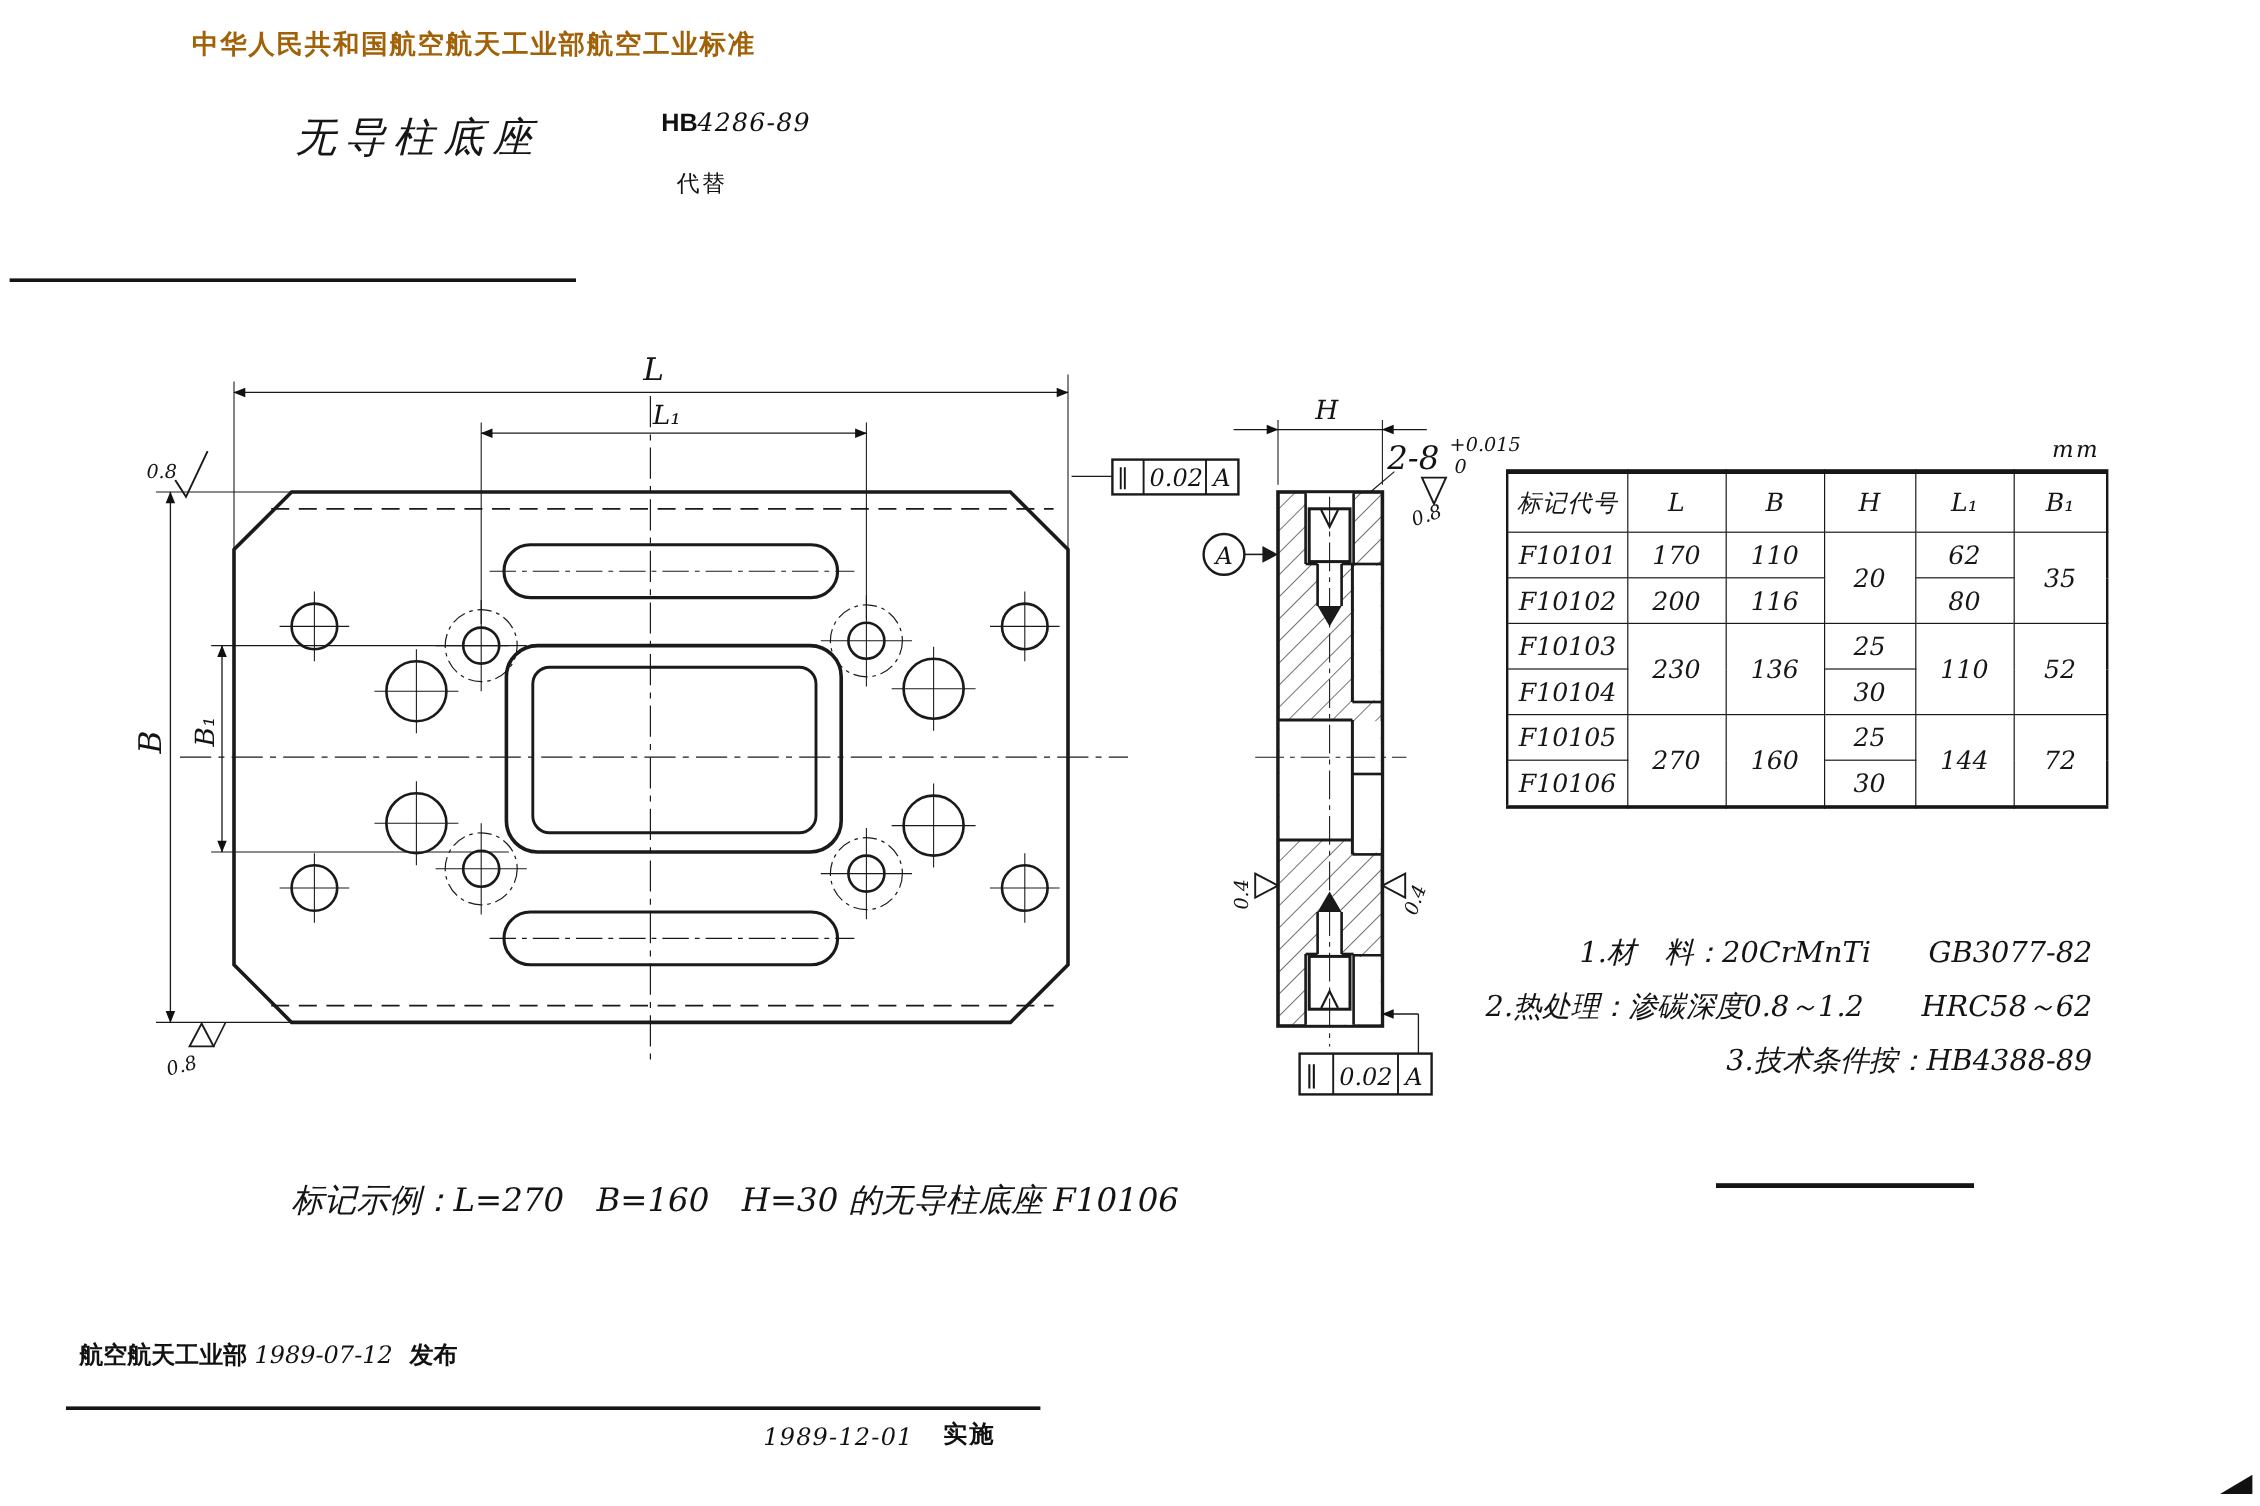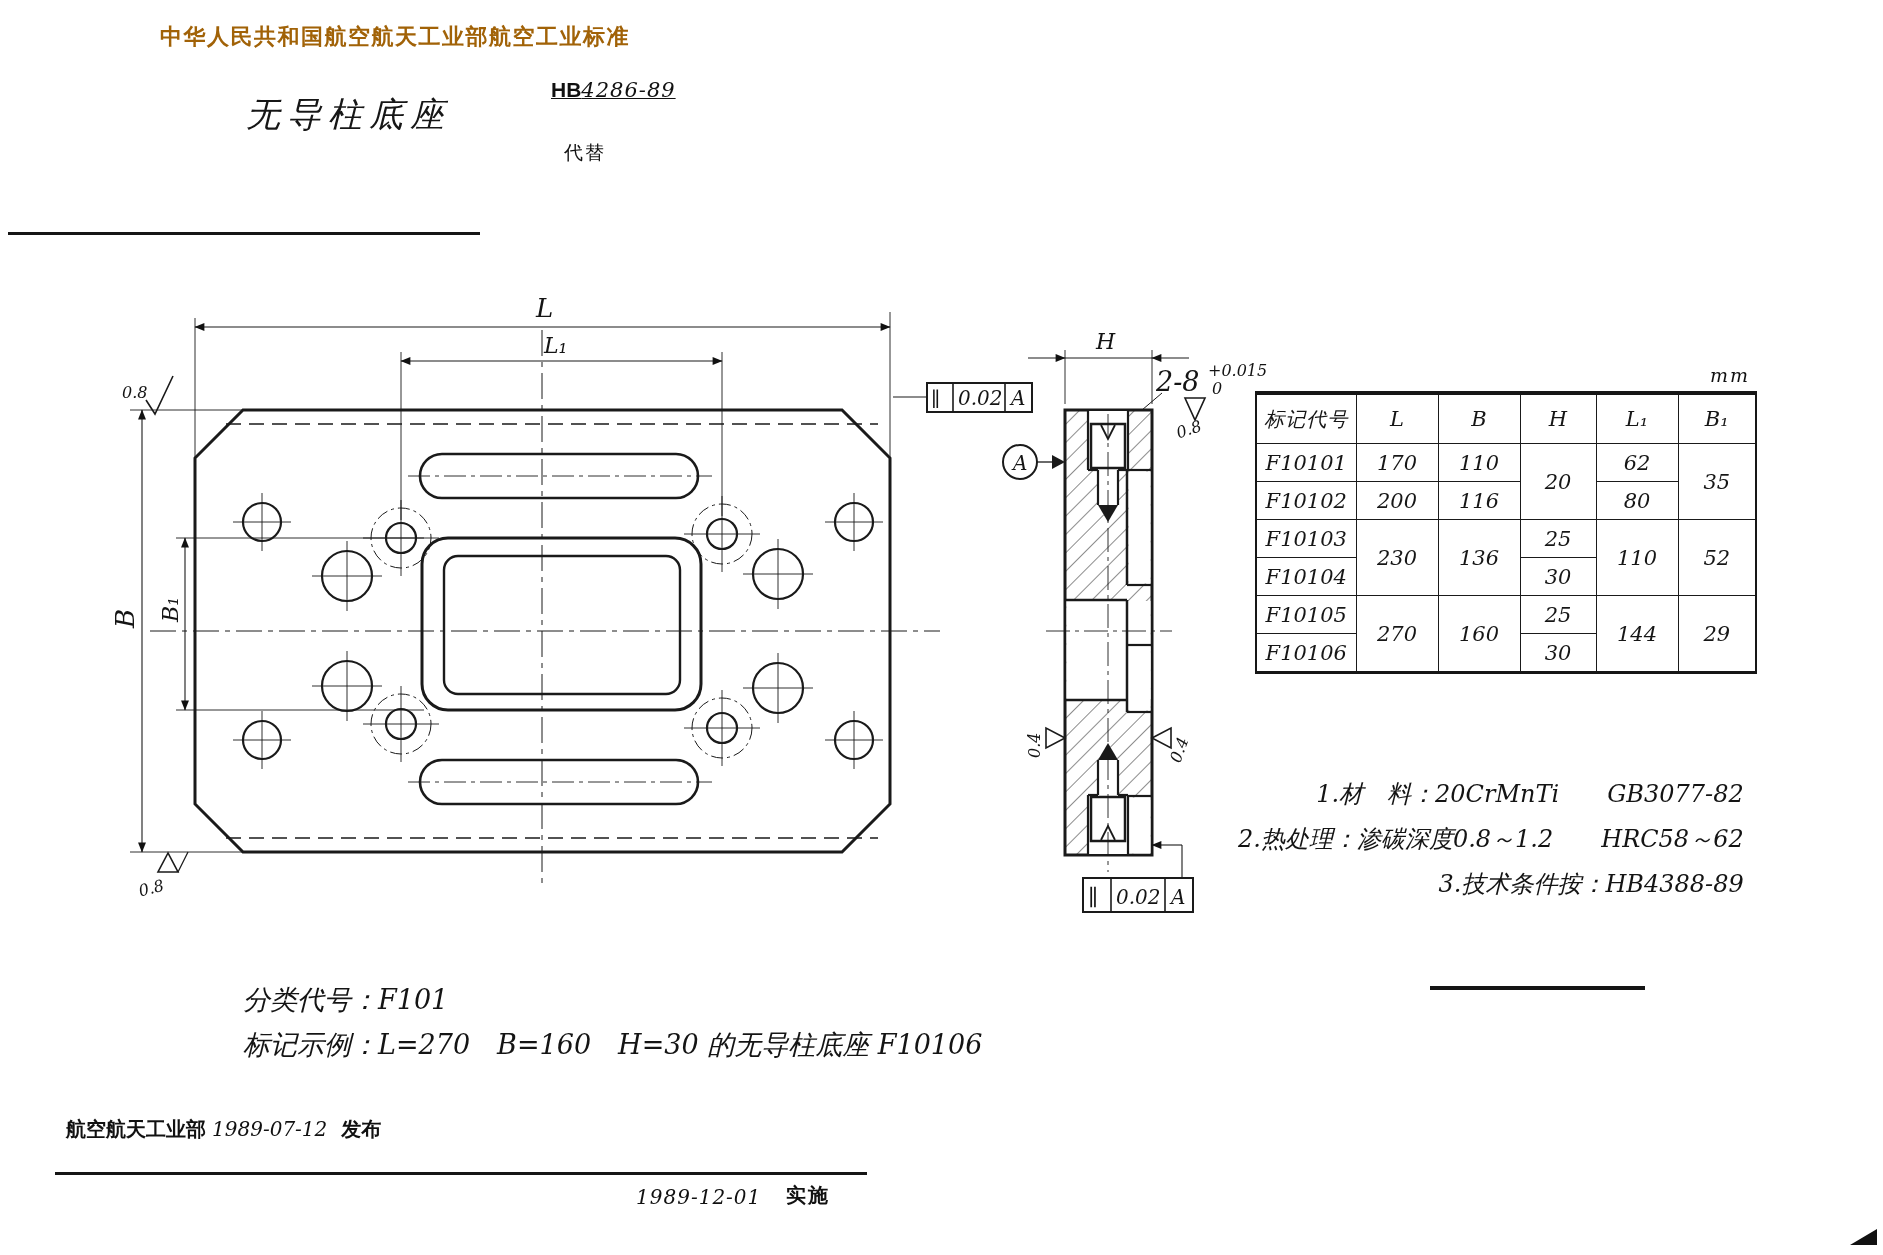--- a/index.html
+++ b/index.html
@@ -4,21 +4,21 @@
 <style>
   html,body{margin:0;padding:0;}
   body{
     width:1883px;height:1255px;position:relative;background:#ffffff;
     font-family:"Liberation Sans",sans-serif;color:#111;overflow:hidden;
   }
   .abs{position:absolute;}
   
   .authority{left:160px;top:22px;font:bold 22px "Liberation Sans",sans-serif;letter-spacing:1.5px;color:#a16207;}
   .doc-title{left:246px;top:92px;font:italic 34px "DejaVu Serif",serif;letter-spacing:7px;color:#161616;}
-  .std-no{left:551px;top:78px;text-decoration:underline;}
+  .std-no{left:551px;top:90px;}
   .std-no .pfx{font:bold 21px "Liberation Sans",sans-serif;}
   .std-no .num{font:italic 21px "DejaVu Serif",serif;letter-spacing:1px;}
   .supersede{left:564px;top:140px;font:19px "Liberation Sans",sans-serif;letter-spacing:2px;}
   .head-rule{left:8px;top:232px;width:472px;height:3px;background:#151515;}
   
   .stable{position:absolute;left:1255px;top:391px;border-collapse:collapse;table-layout:fixed;background:#fff;padding-left:32px;}
   .stable{border:2px solid #161616;border-top-width:4px;border-bottom-width:3px;}
   .stable th,.stable td{border:1.6px solid #1a1a1a;text-align:center;vertical-align:middle;padding:0;
     font:italic 21px "DejaVu Serif",serif;color:#161616;}
   .stable th{height:48px;font-size:21px;}
@@ -328,37 +328,36 @@
     <tr>
       <td>F10104</td>
       <td>30</td>
     </tr>
     <tr>
       <td>F10105</td>
       <td rowspan="2">270</td>
       <td rowspan="2">160</td>
       <td>25</td>
       <td rowspan="2">144</td>
-      <td rowspan="2">29</td>
+      <td rowspan="2">72</td>
     </tr>
     <tr>
       <td>F10106</td>
       <td>30</td>
     </tr>
   </tbody>
 </table>
 
 <div class="abs notes">
   <div>1.材　料：20CrMnTi　　GB3077-82</div>
   <div>2.热处理：渗碳深度0.8～1.2　　HRC58～62</div>
   <div>3.技术条件按：HB4388-89</div>
 </div>
 
 <div class="abs class-block">
-  <div>分类代号：F101</div>
   <div>标记示例：L=270　B=160　H=30 的无导柱底座 F10106</div>
 </div>
 
 <div class="abs br-line"></div>
 <div class="abs footer-rule"></div>
 <div class="abs footer-left">
   <span class="pub">航空航天工业部</span><span class="pdate">1989-07-12</span><span class="plabel">发布</span>
 </div>
 <div class="abs impl-date">1989-12-01</div>
 <div class="abs impl-label">实施</div>

